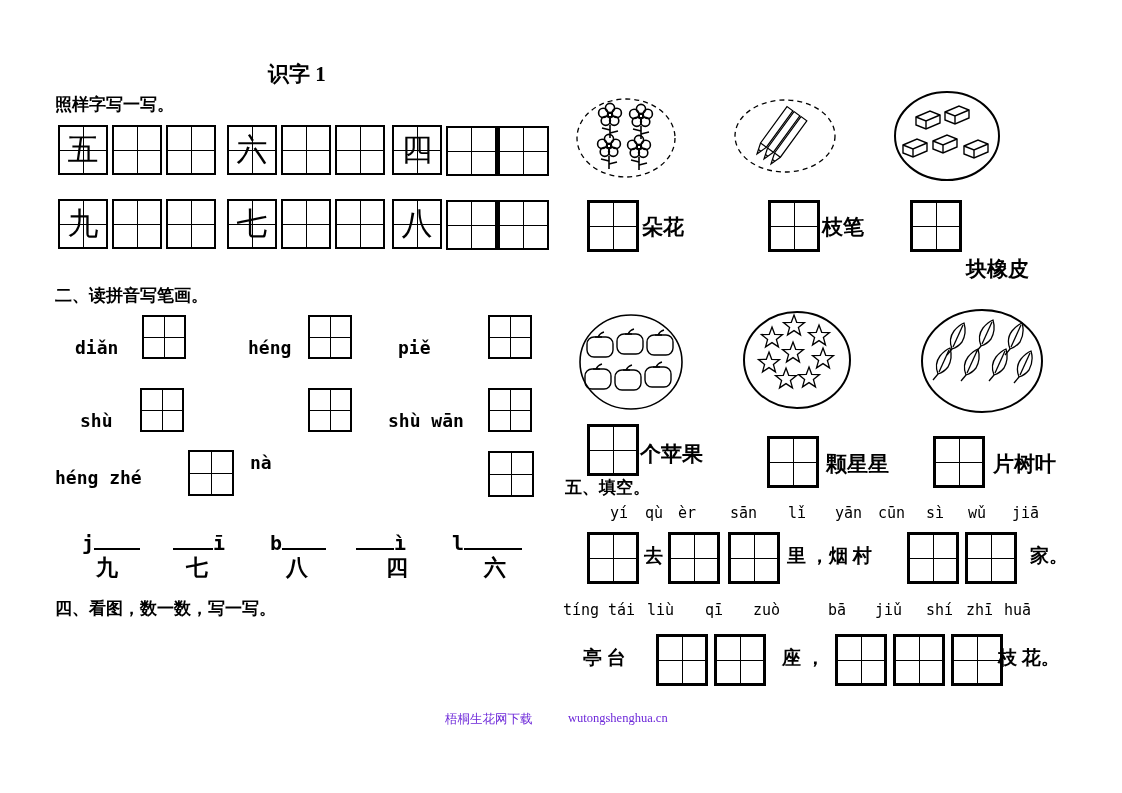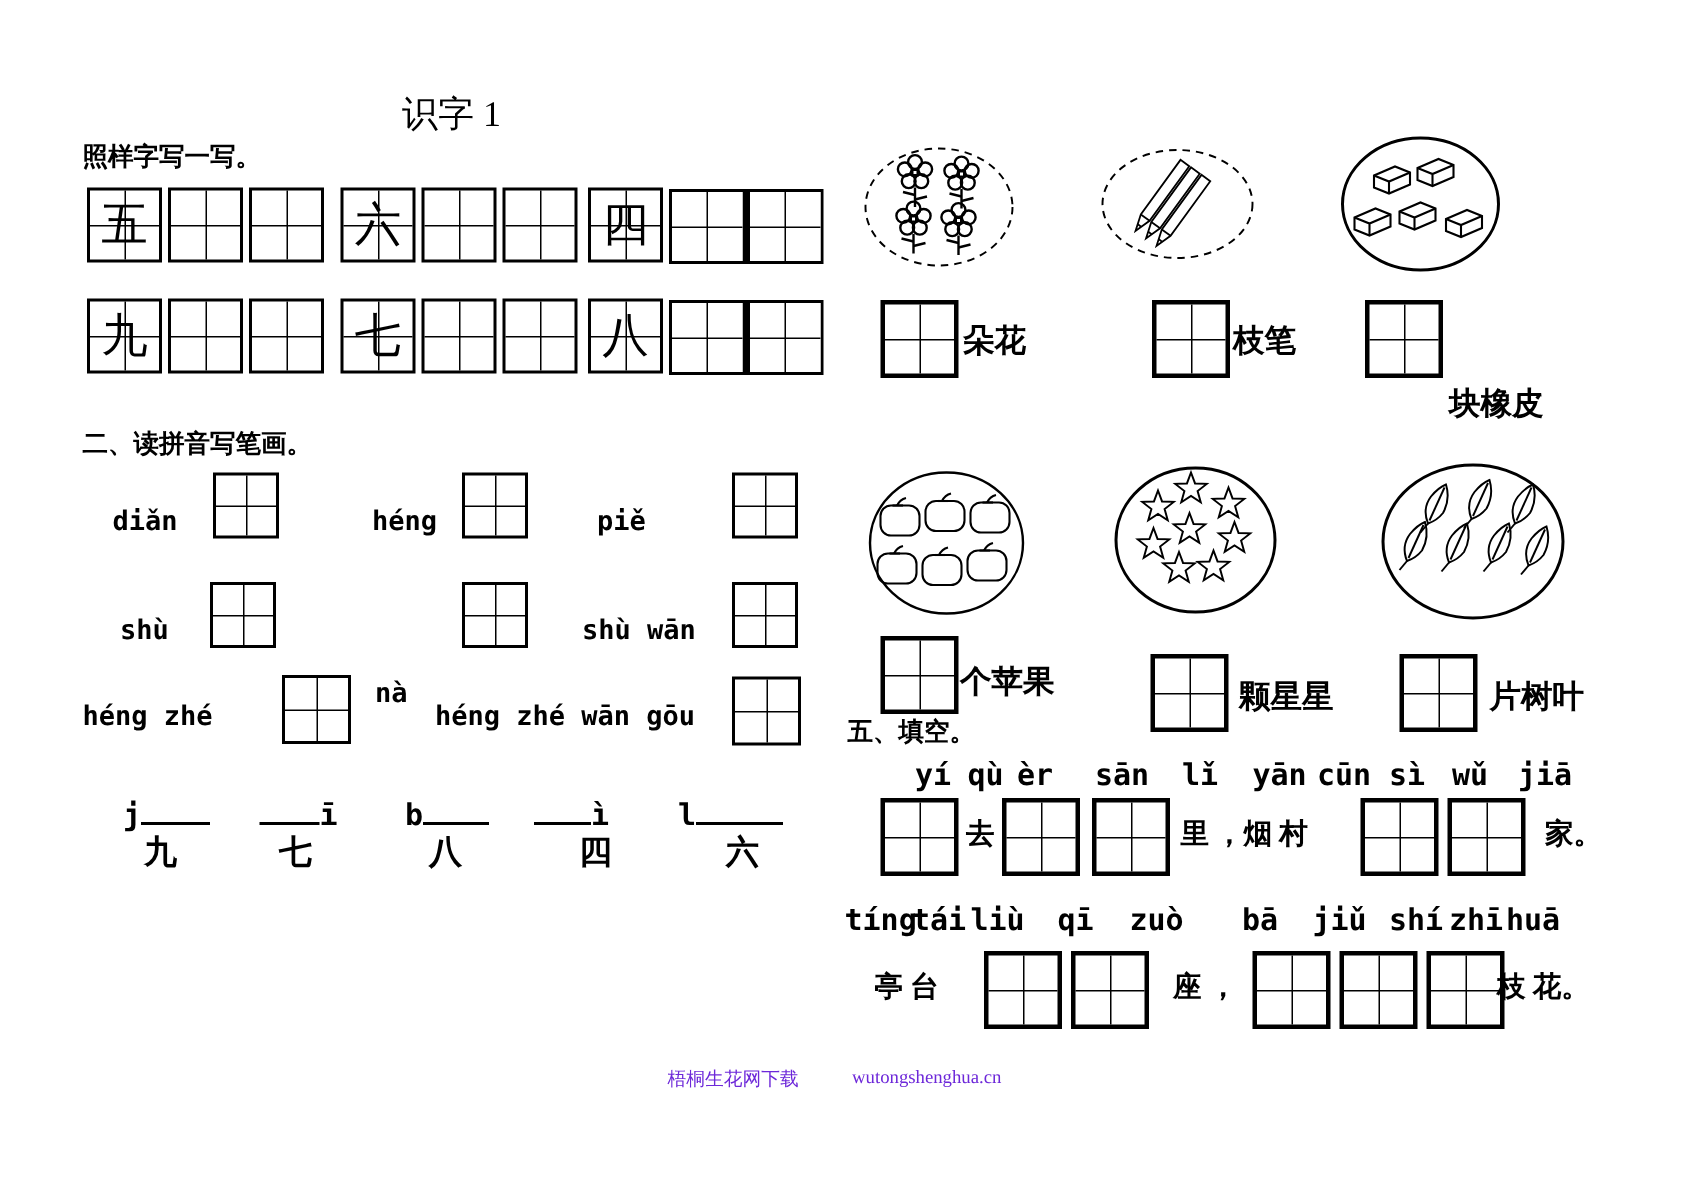--- a/index.html
+++ b/index.html
@@ -1,43 +1,43 @@
 <!DOCTYPE html>
 <html><head>
 <meta charset="utf-8">
 <style>
   html,body { margin:0; padding:0; background:#fff; }
   .page { position:relative; width:1122px; height:793px; background:#ffffff; overflow:hidden;
           font-family:"Liberation Serif","DejaVu Serif",serif; color:#000; }
 
   .h   { position:absolute; font-family:"Liberation Serif","DejaVu Serif",serif; font-weight:bold;
          font-size:17px; white-space:nowrap; }
-  .title { position:absolute; font-weight:normal; font-size:24px; white-space:nowrap; }
+  .title { position:absolute; font-weight:bold; font-size:21px; white-space:nowrap; }
 
   
   .tzg { position:absolute; box-sizing:border-box; width:50px; height:50px; border:2px solid #000; background:#fff; }
   .tzg::before { content:""; position:absolute; top:0; bottom:0; left:50%; width:1px; margin-left:-0.5px; background:#000; }
   .tzg::after  { content:""; position:absolute; left:0; right:0; top:50%; height:1px; margin-top:-0.5px; background:#000; }
   .tzg.sm { width:44px; height:44px; }
   .tzg.md { width:46px; height:46px; }
   .tzg.rt { width:52px; height:52px; border-width:3px; }
   .glyph { position:absolute; left:0; top:0; right:0; bottom:0; display:flex; align-items:center;
            justify-content:center; font-size:31px; font-family:"DejaVu Serif","Liberation Serif",serif; z-index:2; }
 
   
   .tzg2 { position:absolute; display:flex; box-sizing:content-box; border:2px solid #000; background:#fff; height:46px; }
   .tzg2 .half { position:relative; width:47px; height:46px; background:#fff; }
   .tzg2 .half::before { content:""; position:absolute; top:0; bottom:0; left:50%; width:1px; margin-left:-0.5px; background:#000; }
   .tzg2 .half::after  { content:""; position:absolute; left:0; right:0; top:50%; height:1px; margin-top:-0.5px; background:#000; }
   .tzg2 .mid { width:5px; background:#000; }
 
   .py  { position:absolute; font-family:"DejaVu Sans Mono","Liberation Mono",monospace; font-weight:bold;
          font-size:18px; white-space:nowrap; }
-  .py5 { position:absolute; font-family:"DejaVu Sans Mono","Liberation Mono",monospace; font-weight:bold;
-         font-size:20px; white-space:nowrap; }
+  .py5 { position:absolute; font-family:"DejaVu Sans Mono","Liberation Mono",monospace; font-weight:normal;
+         font-size:15px; white-space:nowrap; }
   .syl { position:absolute; font-family:"DejaVu Sans Mono","Liberation Mono",monospace; font-weight:bold;
          font-size:20px; white-space:nowrap; }
   .blank { display:inline-block; height:20px; border-bottom:2px solid #000; vertical-align:baseline; }
   .ans { position:absolute; font-weight:bold; font-size:22px; white-space:nowrap; }
   .lbl { position:absolute; font-weight:bold; font-size:21px; white-space:nowrap; }
   .ftx { position:absolute; font-weight:bold; font-size:19px; white-space:nowrap; z-index:3; }
   .foot { position:absolute; font-size:12.5px; color:#6d28d9; white-space:nowrap; }
   svg.pic { position:absolute; }
 </style>
 </head>
@@ -132,35 +132,35 @@
 
   <div class="py" style="left:80px;  top:410px;">shù</div>
   <div class="tzg sm" style="left:140px; top:388px;"></div>
   <div class="py" style="left:250px; top:410px;margin-top:42px;">nà</div>
   <div class="tzg sm" style="left:308px; top:388px;"></div>
   <div class="py" style="left:388px; top:410px;">shù wān</div>
   <div class="tzg sm" style="left:488px; top:388px;"></div>
 
   <div class="py" style="left:55px;  top:467px;">héng  zhé</div>
   <div class="tzg md" style="left:188px; top:450px;"></div>
-  <div class="py" style="left:290px; top:467px;">héng zhé wān gōu</div>
   <div class="tzg md" style="left:488px; top:451px;"></div>
 
   <div class="syl" style="left:82px;  top:528px;"><span>j</span><span class="blank" style="width:46px;"></span></div>
   <div class="syl" style="left:173px; top:528px;"><span class="blank" style="width:40px;"></span><span>ī</span></div>
   <div class="syl" style="left:270px; top:528px;"><span>b</span><span class="blank" style="width:44px;"></span></div>
   <div class="syl" style="left:356px; top:528px;"><span class="blank" style="width:38px;"></span><span>ì</span></div>
   <div class="syl" style="left:452px; top:528px;"><span>l</span><span class="blank" style="width:58px;"></span></div>
 
   <div class="ans" style="left:96px;  top:553px;">九</div>
   <div class="ans" style="left:186px; top:553px;">七</div>
   <div class="ans" style="left:286px; top:553px;">八</div>
   <div class="ans" style="left:386px; top:553px;">四</div>
   <div class="ans" style="left:484px; top:553px;">六</div>
 
+  <div class="h" style="left:55px; top:597px;">四、看图，数一数，写一写。</div>
 
   <svg class="pic" style="left:575px; top:97px;" width="102" height="82">
     <ellipse cx="51" cy="41" rx="49" ry="39" fill="none" stroke="#000" stroke-width="1.3" stroke-dasharray="5 4"></ellipse>
     <g transform="translate(35,18)">
         <use href="#flower"></use>
       </g>
     <g transform="translate(66,19)">
         <use href="#flower"></use>
       </g>
     <g transform="translate(34,49)">

